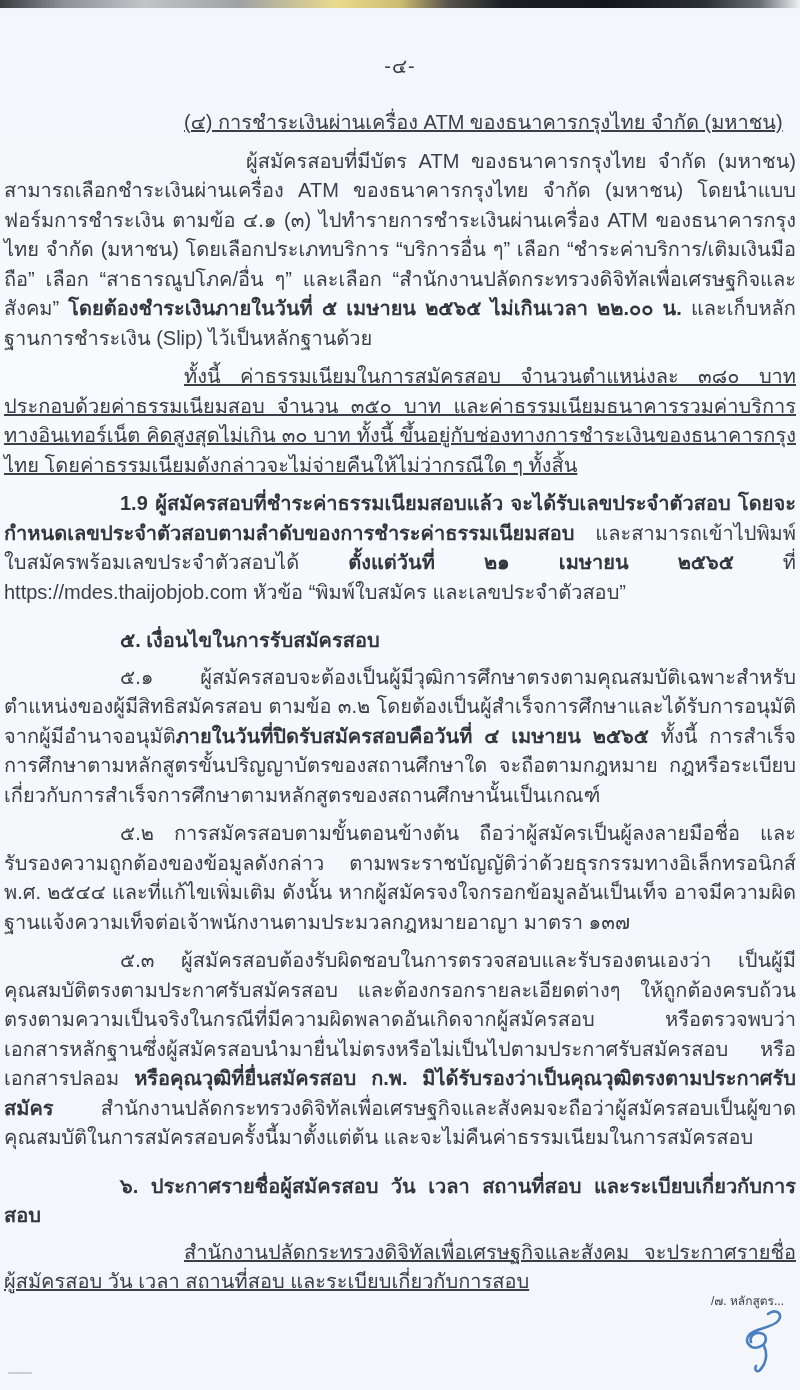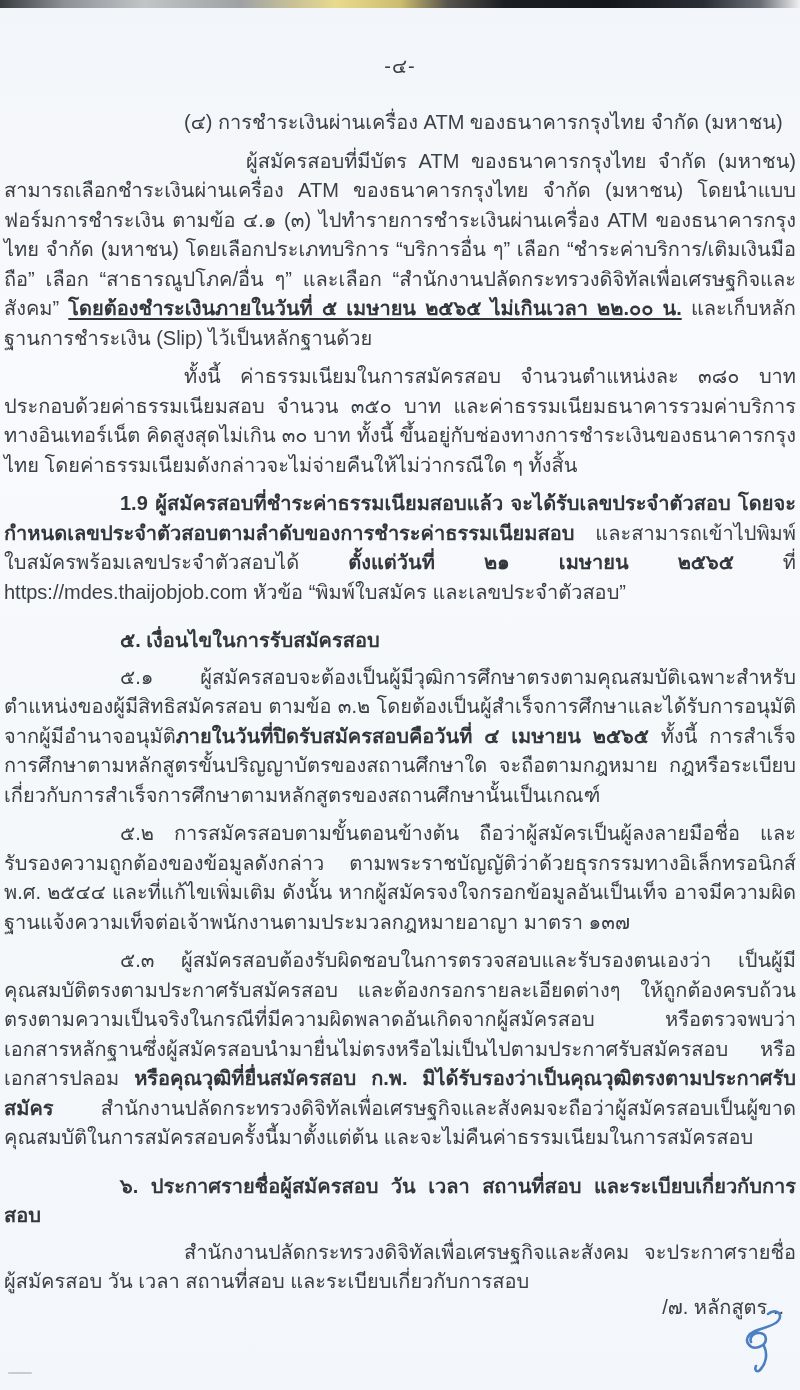--- a/index.html
+++ b/index.html
@@ -34,29 +34,29 @@
     margin-top: 26px;
     padding: 0 4px;
     height: 1190px;
     overflow: hidden;
     text-align: justify;
     font-size: 20px;
     line-height: 29.5px;
   }
   .para { margin: 0 0 9px 0; }
   .para.heading { margin-top: 19px; margin-bottom: 7px; }
-  .indent-a { text-indent: 180px; }  
+  .indent-a { text-indent: 180px; text-decoration: underline; }  
   .indent-b { text-indent: 242px; }  
   .indent-c { text-indent: 116px; }  
   .seg-b { font-weight: bold; color: #32373d; }
-  .seg-u { text-decoration: underline; text-underline-offset: 3px; }
+  .seg-u { text-underline-offset: 3px; }
   .footer-note {
     position: absolute;
     top: 1291px; right: 16px;
-    font-size: 20px;
+    font-size: 12px;
     color: #3a4047;
     margin-left: 15px;
   }
   .signature {
     position: absolute;
     top: 1306px; right: 8px;
     width: 64px; height: 70px;
   }
   .artifact-dash {
     position: absolute;

